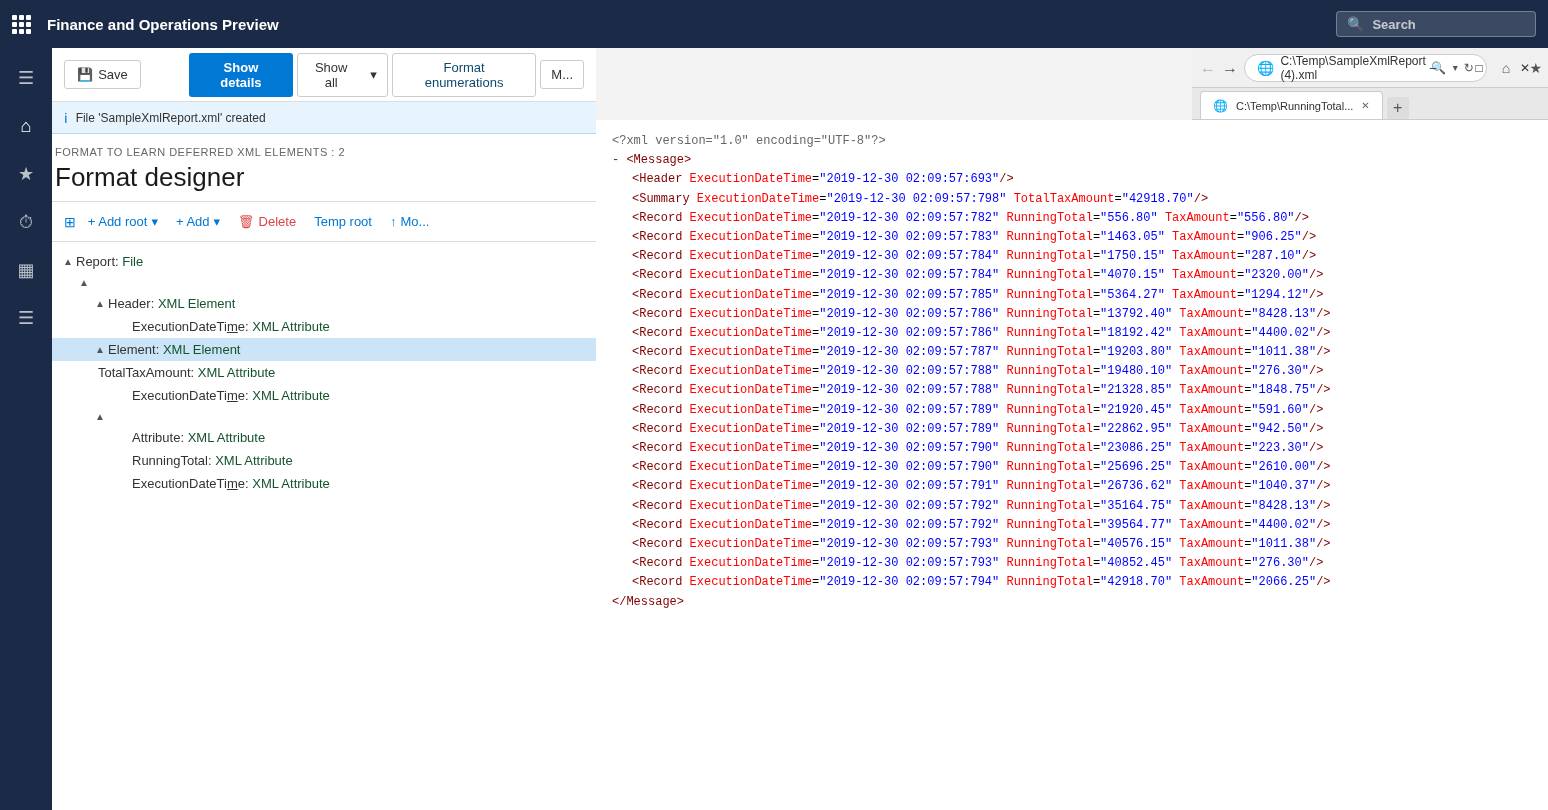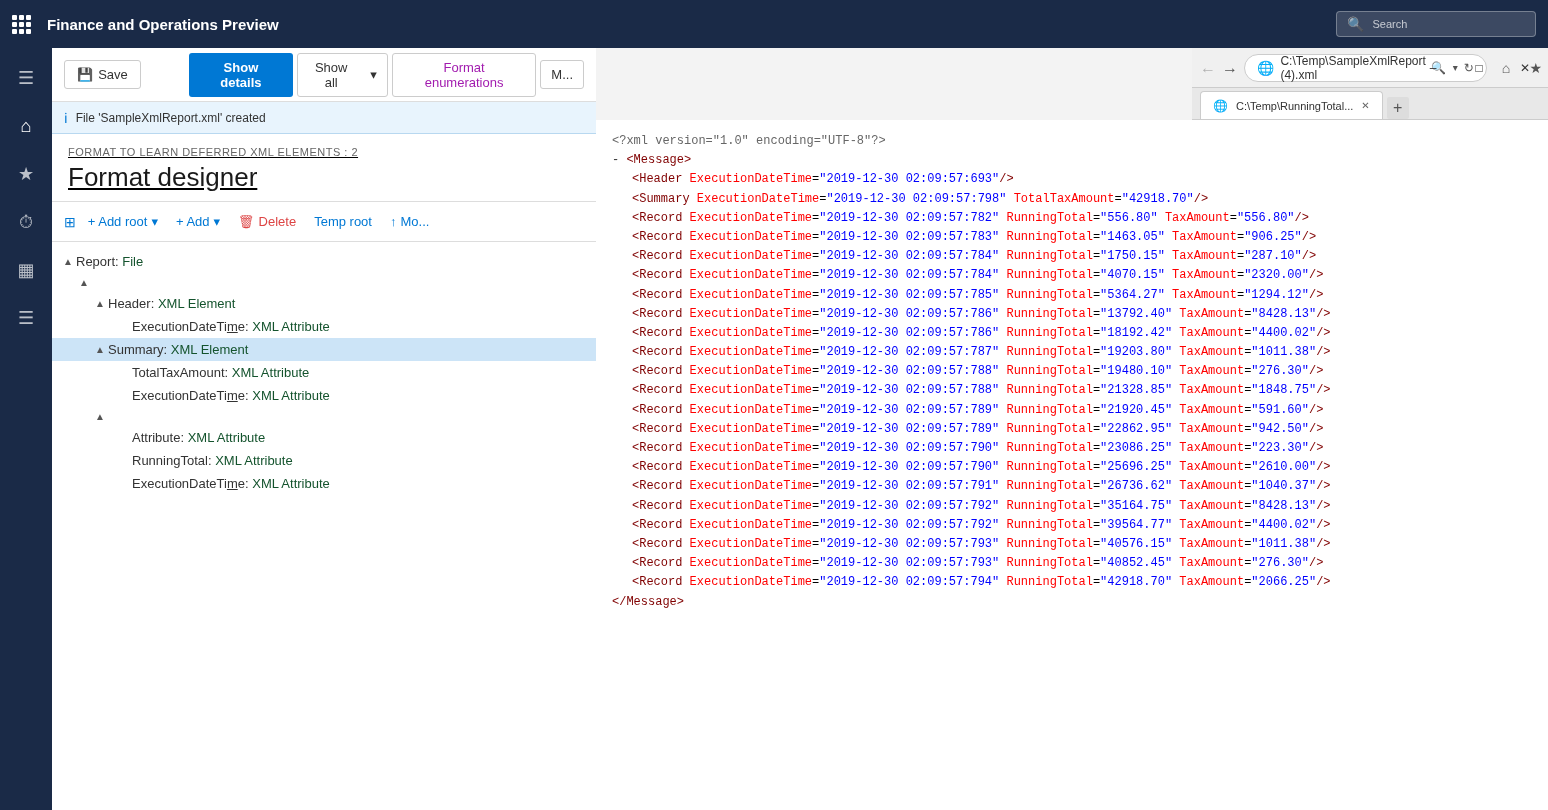--- a/index.html
+++ b/index.html
@@ -27,23 +27,24 @@
       display: flex;
       align-items: center;
       padding: 4px 10px;
       gap: 8px;
       width: 200px;
     }
     .title-bar-search input {
       background: transparent;
       border: none;
       color: #f9a8d4;
-      font-size: 11px;
+      font-size: 13px;
       outline: none;
       width: 140px;
+      font-weight: bold;
     }
     .title-bar-search input::placeholder { color: rgba(255,255,255,0.7); }
 
     
     .browser-bar {
       background: #f0f0f0;
       border-bottom: 1px solid #ccc;
       height: 40px;
       display: flex;
       align-items: center;
@@ -150,21 +151,21 @@
       color: #333;
       display: flex; align-items: center; gap: 16px;
     }
     .btn-format-enum {
       background: white;
       border: 1px solid #ccc;
       border-radius: 3px;
       padding: 6px 12px;
       cursor: pointer;
       font-size: 13px;
-      color: #a21caf;
+      color: #0c4a6e;
     }
     .btn-more {
       background: white;
       border: 1px solid #ccc;
       border-radius: 3px;
       padding: 6px 10px;
       cursor: pointer;
       font-size: 13px;
       color: #333;
     }
@@ -213,23 +214,22 @@
       left: 52px;
       width: 544px;
       bottom: 0;
       background: white;
       display: flex;
       flex-direction: column;
     }
 
     
     .designer-header {
-      padding: 12px 16px 8px;
+      padding: 12px 3px 8px;
       border-bottom: 1px solid #ddd;
-      text-decoration: underline;
     }
     .format-label {
       font-size: 11px;
       color: #666;
       font-weight: 500;
       letter-spacing: 0.5px;
       text-transform: uppercase;
       margin-bottom: 4px;
     }
     .designer-title {
@@ -468,25 +468,25 @@
     <div class="tree-item" style="padding-left: 64px;">
       <span class="tree-toggle">&nbsp;</span>
       <span class="tree-item-text">
         <span class="key">ExecutionDateTi<span style="text-decoration:underline;">m</span>e: </span><span class="type">XML Attribute</span>
       </span>
     </div>
 
     <div class="tree-item selected" style="padding-left: 40px;">
       <span class="tree-toggle">▲</span>
       <span class="tree-item-text">
-        <span class="key">Summary: </span><span class="type">XML Element</span>
-      </span>
-    </div>
-
-    <div class="tree-item" style="padding-left: 64px;">
+        <span class="key">Element: </span><span class="type">XML Element</span>
+      </span>
+    </div>
+
+    <div class="tree-item" style="padding-left: 30px;">
       <span class="tree-toggle">&nbsp;</span>
       <span class="tree-item-text">
         <span class="key">TotalTaxAmount: </span><span class="type">XML Attribute</span>
       </span>
     </div>
 
     <div class="tree-item" style="padding-left: 64px;">
       <span class="tree-toggle">&nbsp;</span>
       <span class="tree-item-text">
         <span class="key">ExecutionDateTi<span style="text-decoration:underline;">m</span>e: </span><span class="type">XML Attribute</span>

